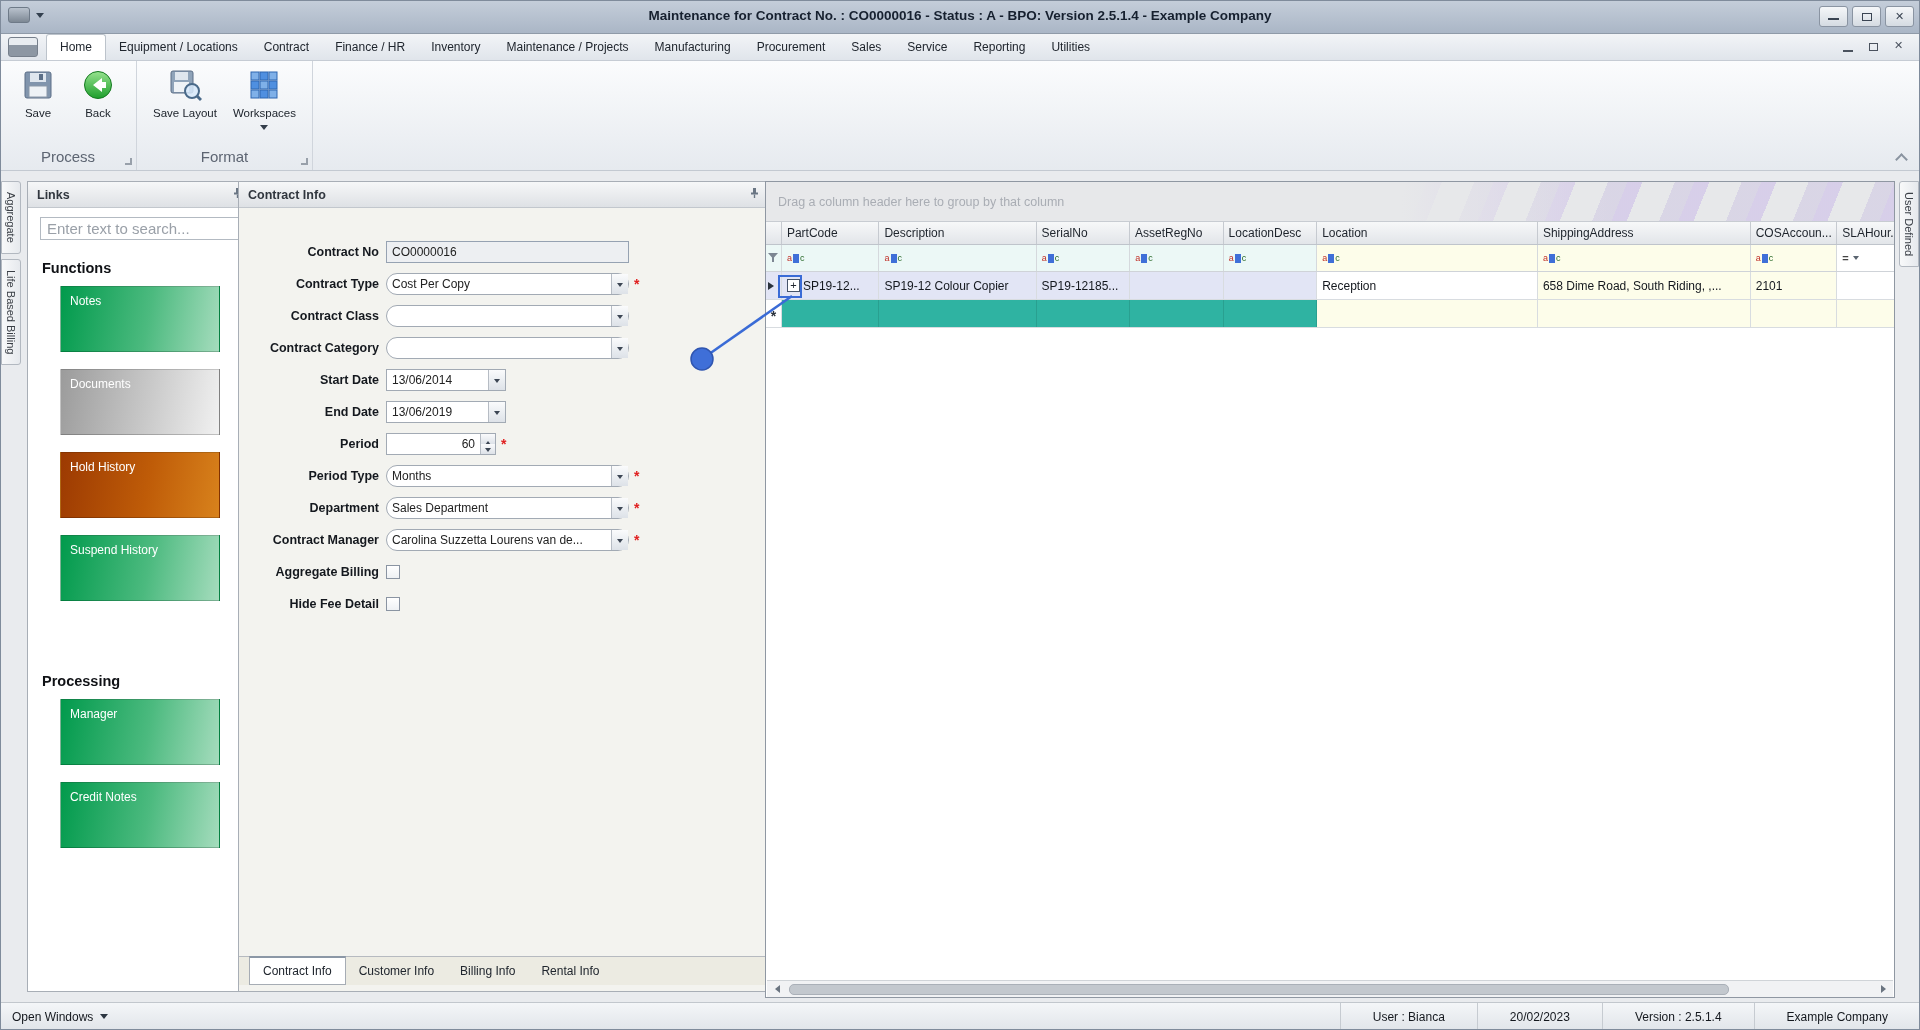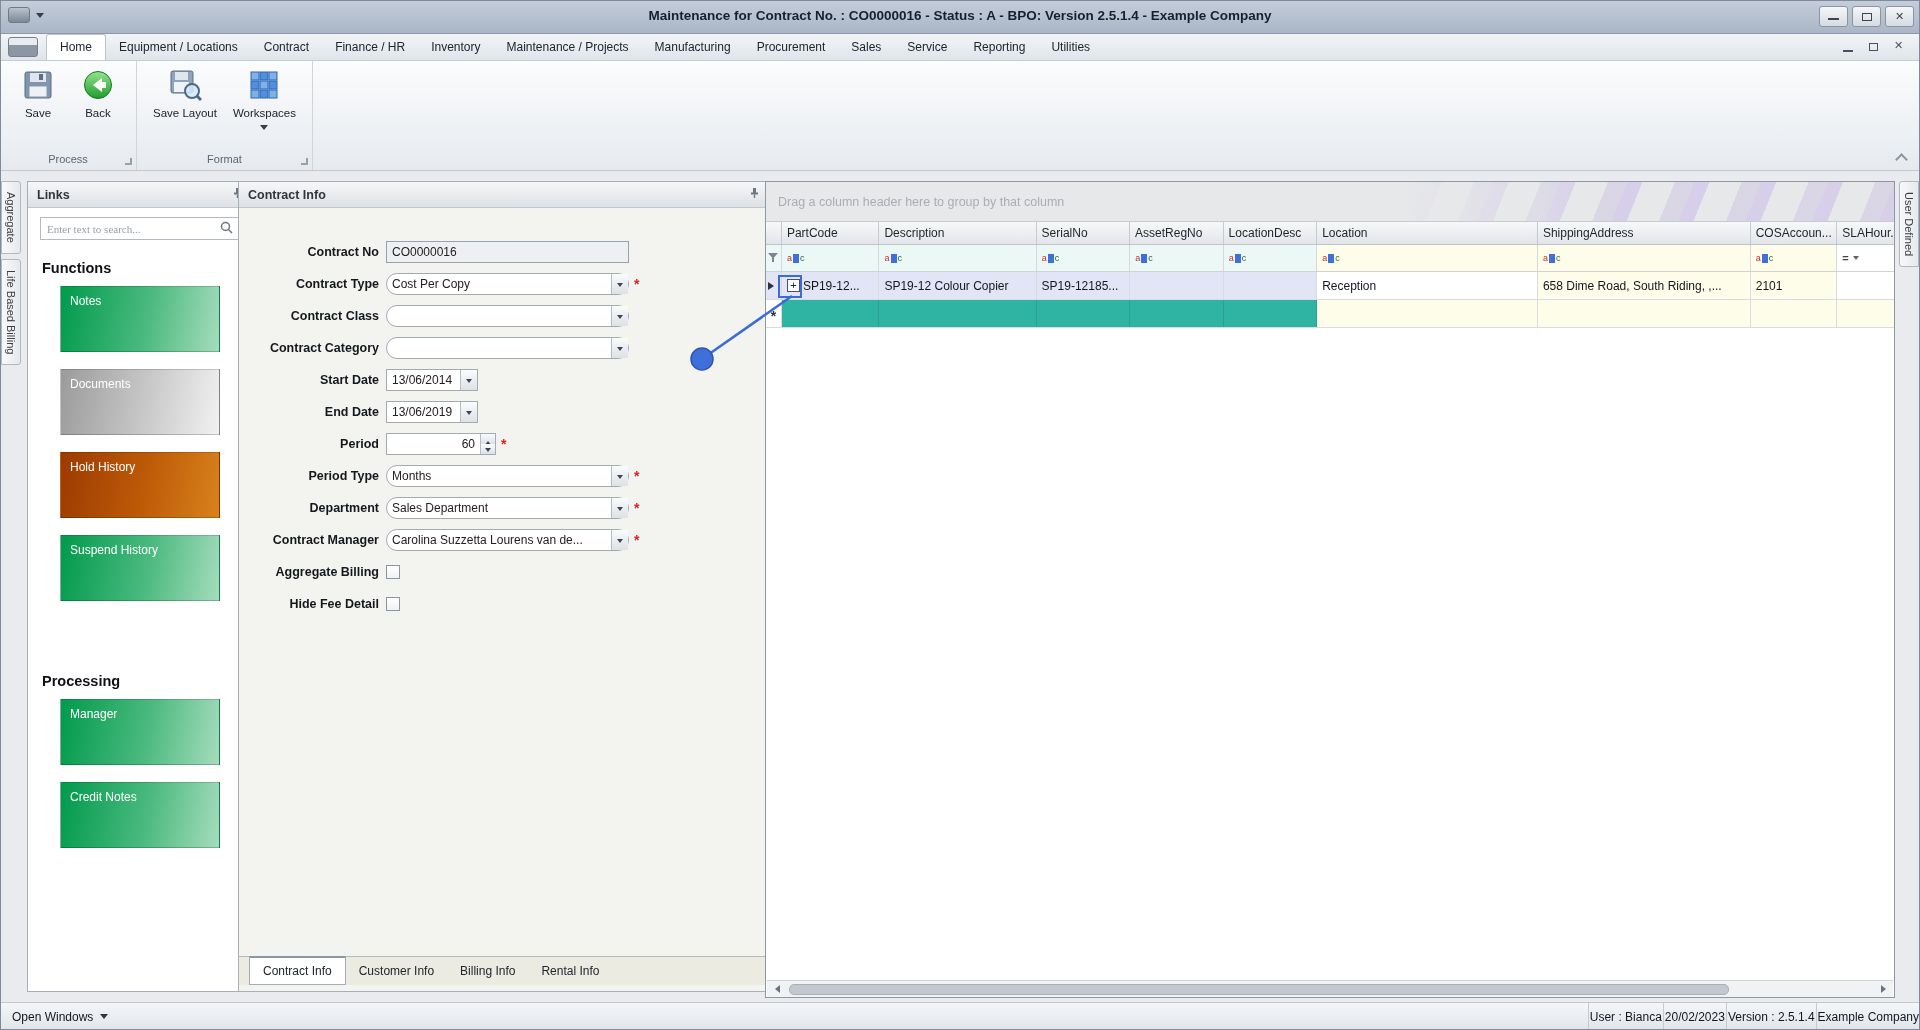--- a/index.html
+++ b/index.html
@@ -45,21 +45,21 @@
   
   .ribbon { position:absolute; top:61px; left:0; right:0; height:110px;
     background:linear-gradient(#fbfcfd,#e6eaef); border-bottom:1px solid #c3c9d1; }
   .ribbon-row { display:flex; height:100%; }
   .rgroup { display:flex; flex-direction:column; border-right:1px solid #d0d5dc; }
   .rgroup-btns { display:flex; flex:1; padding:5px 10px 0; gap:4px; }
   .rbtn { min-width:56px; padding:2px 6px 0; display:flex; flex-direction:column; align-items:center; gap:5px; border-radius:3px; }
   .rbtn .icon { width:34px; height:34px; display:flex; align-items:center; justify-content:center; }
   .rbtn .lbl { font-size:11.5px; color:#20262e; white-space:nowrap; }
   .rbtn.has-caret .caret { width:0; height:0; border:4px solid transparent; border-top:5px solid #333d4a; margin-top:1px; }
-  .rgroup-label { position:relative; text-align:center; font-size:11px; color:#5d6572; padding:3px 18px 5px; }
+  .rgroup-label { position:relative; text-align:center; font-size:15px; color:#5d6572; padding:3px 18px 5px; }
   .launcher { position:absolute; right:4px; bottom:5px; width:7px; height:7px;
     border-right:2px solid #98a0aa; border-bottom:2px solid #98a0aa; }
   .ribbon-collapse { position:absolute; right:14px; bottom:8px; width:10px; height:10px; }
   .ribbon-collapse::before { content:""; position:absolute; left:1px; top:3px; width:7px; height:7px;
     border-top:2px solid #8a94a0; border-right:2px solid #8a94a0; transform:rotate(-45deg); }
 
   
   .vtab { position:absolute; writing-mode:vertical-rl; font-size:11px; color:#3a3f46;
     background:linear-gradient(to right,#f8f9fa,#e6e9ed); border:1px solid #b2b8c0;
     padding:10px 3px; white-space:nowrap; }
@@ -70,40 +70,40 @@
   .panel { position:absolute; background:#fff; border:1px solid #a8aeb6; }
   .panel-header { height:26px; background:linear-gradient(#f6f7f8,#dee1e5);
     border-bottom:1px solid #c2c7cd; display:flex; align-items:center; padding:0 9px;
     font-weight:bold; color:#30363e; font-size:12.5px; }
   .panel-header .pin { margin-left:auto; }
 
   
   .links-body { padding:9px 12px; }
   .search-box { display:flex; align-items:center; border:1px solid #b3bac2; background:#fff;
     height:23px; padding:0 6px; }
-  .search-box input { flex:1; border:none; outline:none; font-family:Liberation Serif, serif; font-size:11px; color:#444; }
+  .search-box input { flex:1; border:none; outline:none; font-family:Liberation Sans, sans-serif; font-size:15px; color:#444; }
   .search-box input::placeholder { color:#9aa0a8; }
   .section-heading { font-weight:bold; font-size:14.5px; color:#101216; margin:20px 2px 10px; }
   .section-heading.second { margin-top:72px; }
   .link-btn { width:160px; height:66px; margin:0 auto 17px; color:#fff; font-size:12px;
     padding:7px 9px; border:1px solid rgba(0,0,0,0.18); cursor:default; }
   .link-btn.green  { background:linear-gradient(100deg,#019a4c 0%,#4cba7f 55%,#a5dcbd 100%); }
   .link-btn.gray   { background:linear-gradient(100deg,#9b9b9b 0%,#c9c9c9 55%,#f1f1f1 100%); }
   .link-btn.orange { background:linear-gradient(100deg,#9c3a02 0%,#bf5c08 55%,#d8821c 100%); }
 
   
   .contract-body { position:absolute; top:26px; bottom:0; left:0; right:0; background:#f3f3ef; }
   .form { padding-top:28px; }
   .frow { display:flex; align-items:center; height:32px; }
   .flabel { width:140px; text-align:right; font-weight:bold; font-size:12.5px; color:#14181e; padding-right:0; }
   .fctrl { margin-left:7px; display:flex; align-items:center; }
   .ctrl-text { width:243px; height:22px; border:1px solid #96a2b2; background:#edeff2;
     display:flex; align-items:center; padding:0 5px; color:#222; }
   .ctrl-dd { height:22px; border:1px solid #a2aab4; background:#fff; display:flex; align-items:stretch; }
-  .ctrl-dd.wide { width:243px;border-radius:11px; } .ctrl-dd.narrow { width:92px; }
+  .ctrl-dd.wide { width:243px;border-radius:11px; } .ctrl-dd.narrow { width:120px; }
   .ctrl-dd .val { flex:1; display:flex; align-items:center; padding:0 5px; white-space:nowrap; overflow:hidden; color:#222; }
   .dd-btn { width:17px; background:linear-gradient(#fafbfc,#dde2e8); border-left:1px solid #b6bcc4;
     display:flex; align-items:center; justify-content:center; }
   .dd-btn::after { content:""; width:0; height:0; border:3.5px solid transparent; border-top:4.5px solid #3c4document; border-top:4.5px solid #3c4654; margin-top:4px; }
   .ctrl-spin { width:110px; height:22px; border:1px solid #a2aab4; background:#fff; display:flex; }
   .ctrl-spin .val { flex:1; display:flex; align-items:center; justify-content:flex-end; padding:0 5px; }
   .spin-btns { width:15px; display:flex; flex-direction:column; border-left:1px solid #b6bcc4; }
   .spin-btns .sb { flex:1; background:linear-gradient(#fafbfc,#dde2e8); position:relative; }
   .spin-btns .sb.up::after { content:""; position:absolute; left:4px; top:4px; border:3px solid transparent; border-bottom:4px solid #3c4654; }
   .spin-btns .sb.dn::after { content:""; position:absolute; left:4px; top:4px; border:3px solid transparent; border-top:4px solid #3c4654; }
@@ -161,21 +161,21 @@
   .hs-thumb { height:11px; border-radius:5px; background:#c3c8ce; border:1px solid #aab0b8; width:940px; margin-left:6px; }
   .hs-track { flex:1; }
 
   
   .statusbar { position:absolute; left:0; right:0; bottom:0; height:28px;
     background:linear-gradient(#f4f6f8,#e1e5ea); border-top:1px solid #c2c7cd;
     display:flex; align-items:center; z-index:55; }
   .sb-left { display:flex; align-items:center; gap:7px; padding:0 12px; color:#14181e; }
   .sb-caret { width:0; height:0; border:4px solid transparent; border-top:5px solid #2c3642; margin-top:4px; }
   .sb-right { margin-left:auto; display:flex; height:100%; align-items:center; }
-  .sb-item { padding:0 1px; height:100%; display:flex; align-items:center; border-left:1px solid #c6cbd1; color:#14181e; }
+  .sb-item { padding:0 32px; height:100%; display:flex; align-items:center; border-left:1px solid #c6cbd1; color:#14181e; }
 
   
   .annot { position:absolute; left:0; top:0; z-index:50; pointer-events:none; }
 </style>
 </head>
 <body>
 
 <div class="window-frame"></div>
 
 <div class="titlebar">

